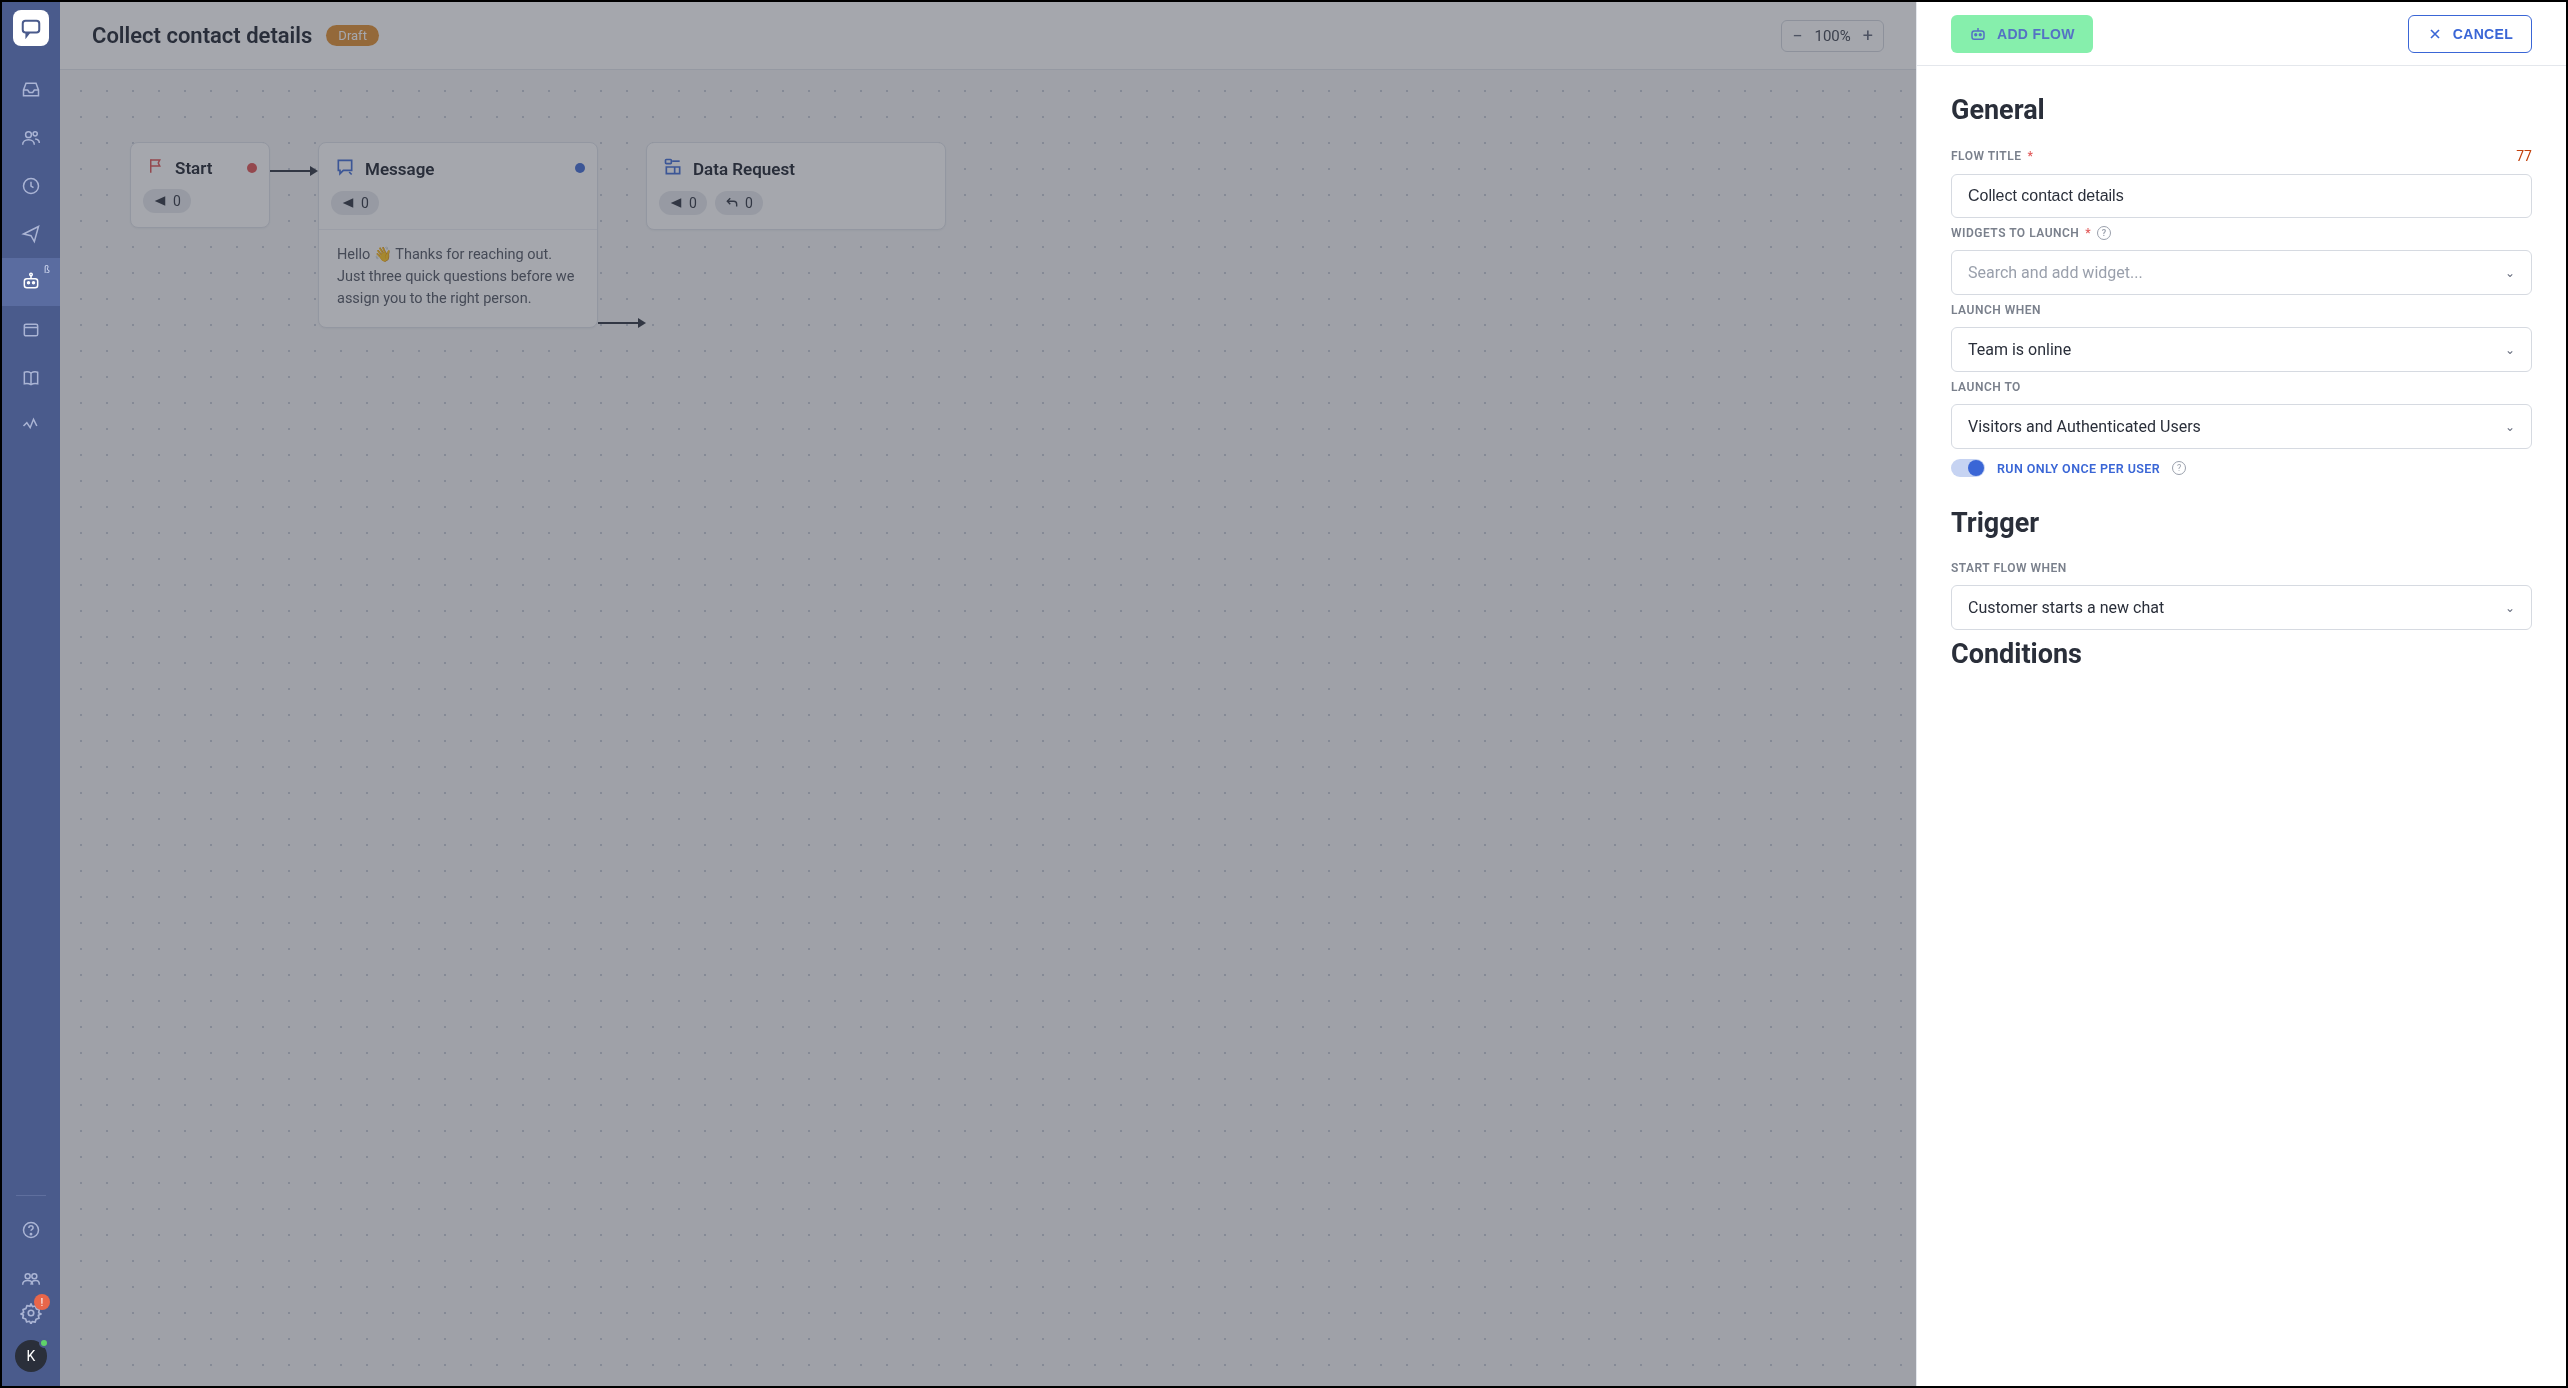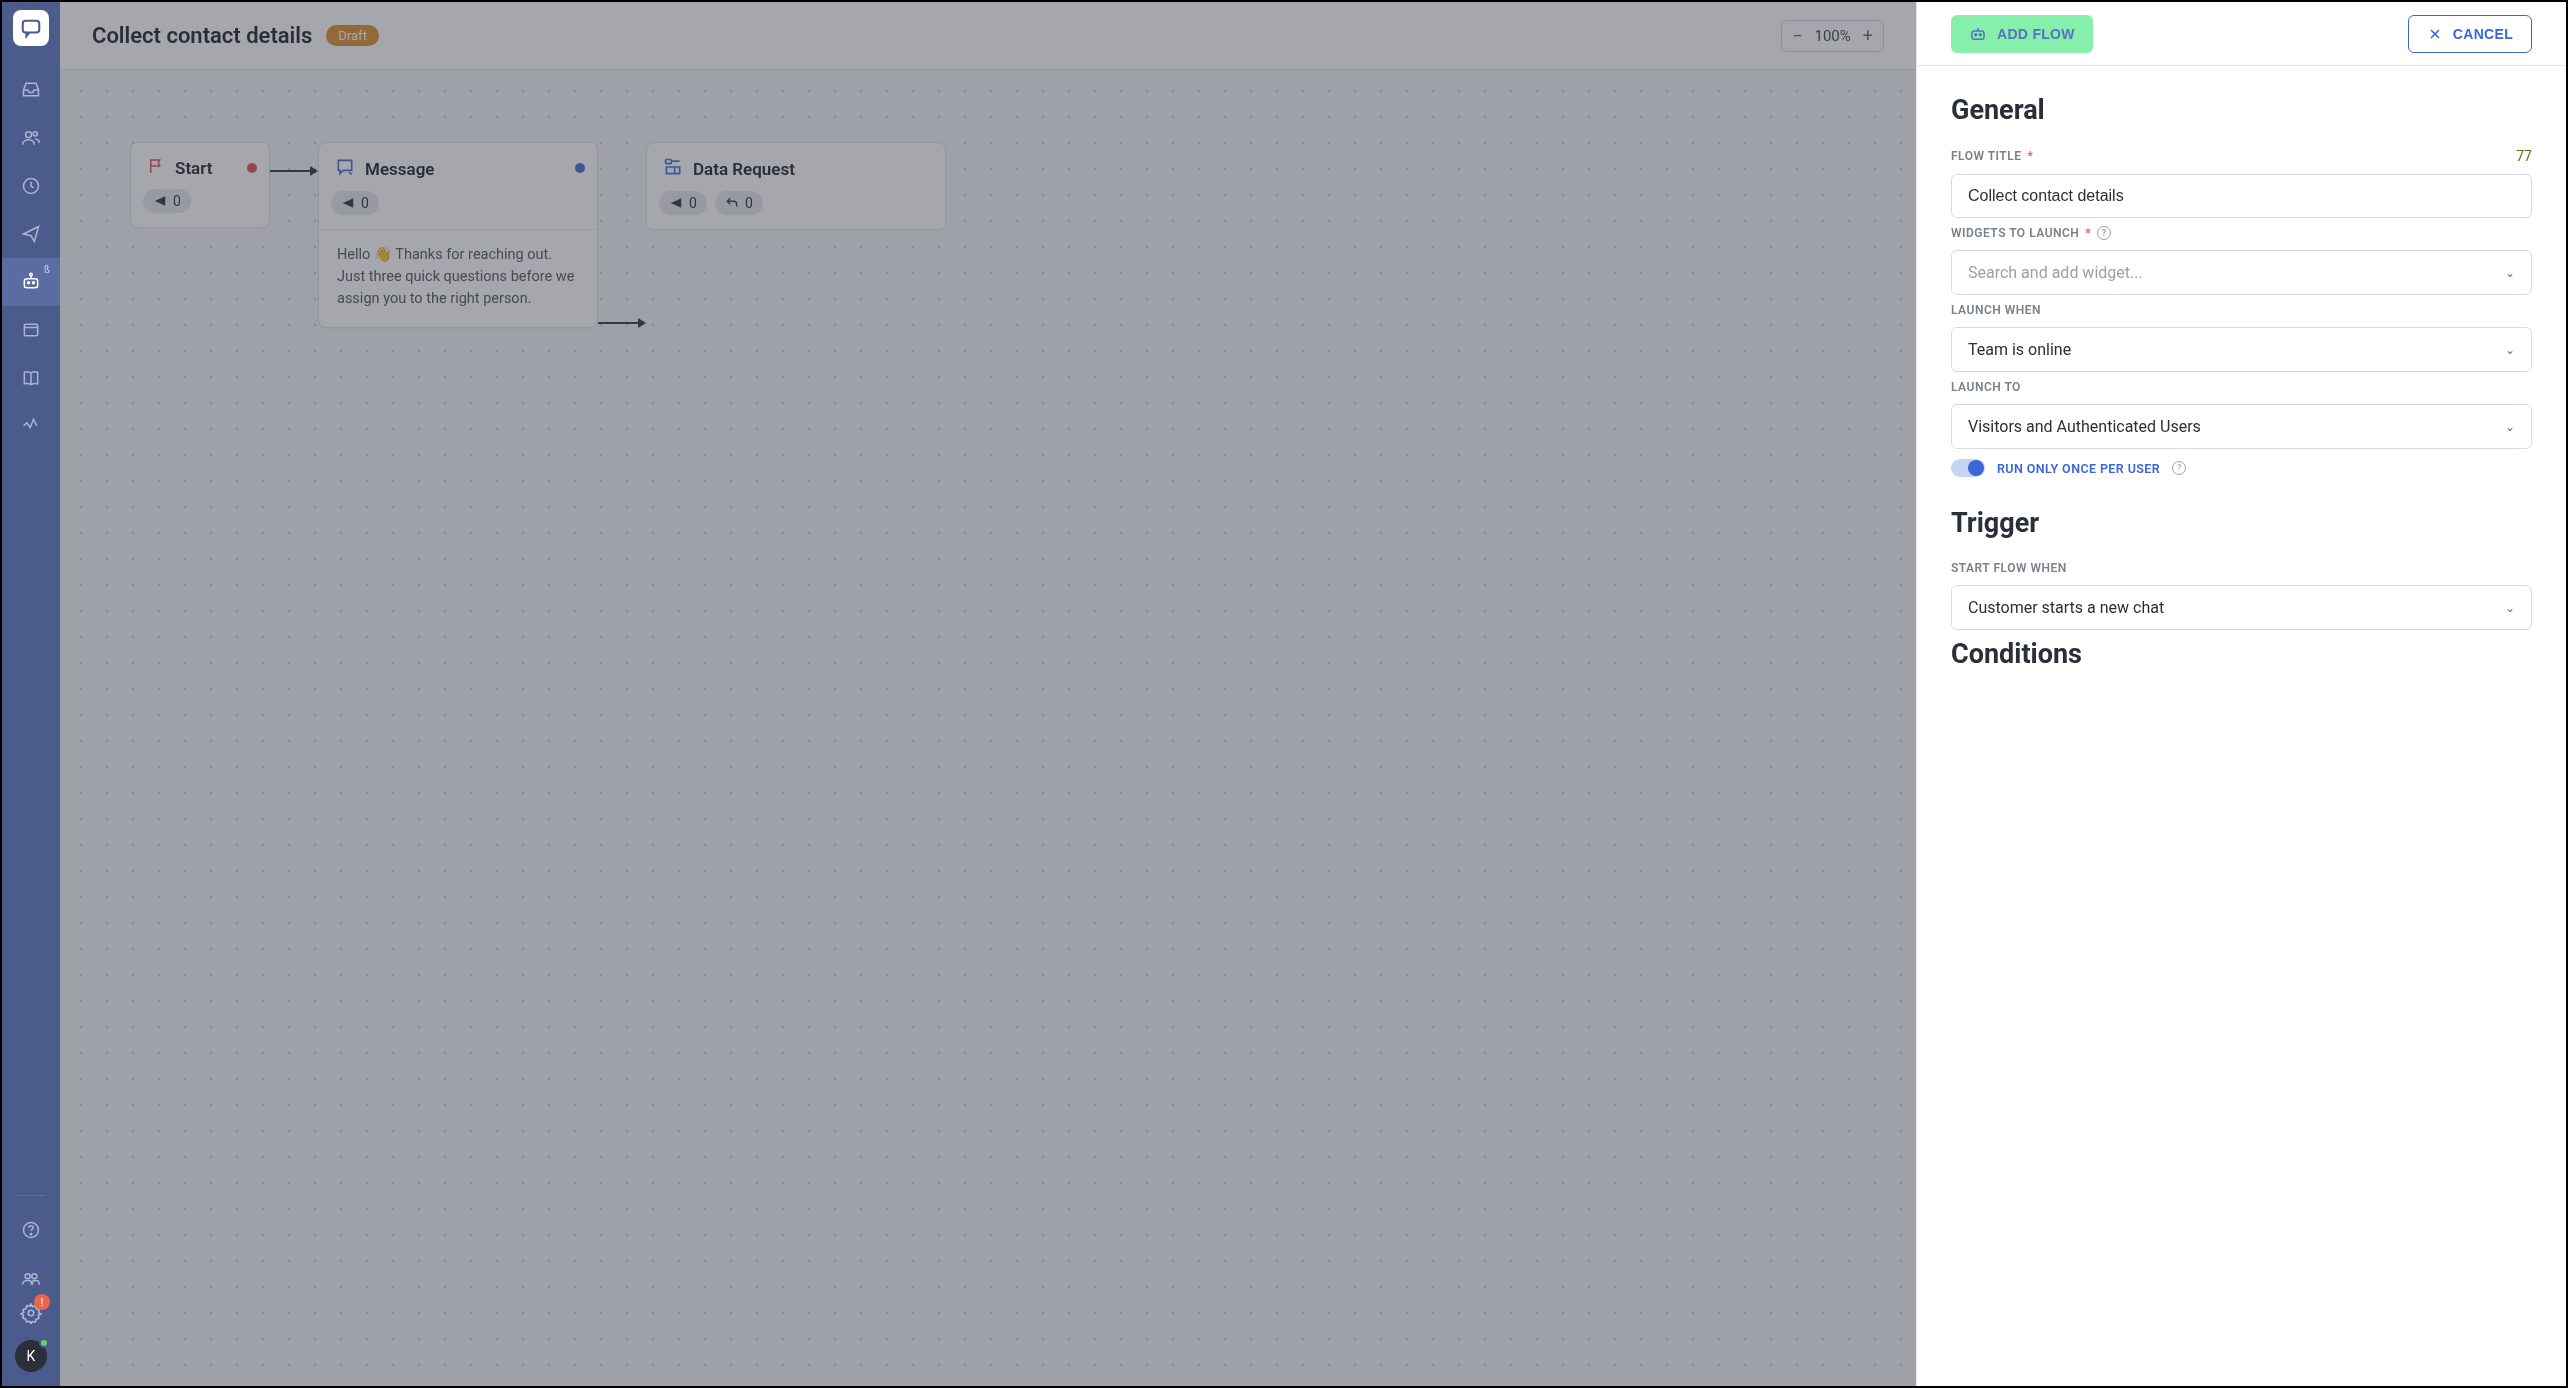--- a/index.html
+++ b/index.html
@@ -127,21 +127,21 @@
 
   .panel-body { flex: 1; overflow-y: auto; padding: 28px 34px 30px; }
   .section-title { font-size: 27px; font-weight: 700; color: #2a2f3a; margin-bottom: 22px; }
   .field { margin-bottom: 8px; }
   .field-label-row { display: flex; justify-content: space-between; align-items: center; margin-bottom: 10px; }
   .field-label {
     font-size: 12px; font-weight: 600; color: #7a808c; letter-spacing: 0.5px;
     display: flex; align-items: center; gap: 6px;
   }
   .req { color: #e25c5c; }
-  .field-count { font-size: 14px; color: #4d7c0f; }
+  .field-count { font-size: 14px; color: #c2410c; }
   .help-icon {
     width: 14px; height: 14px; border: 1.3px solid #9aa0ac; border-radius: 50%;
     display: inline-flex; align-items: center; justify-content: center; font-size: 9px; color: #9aa0ac;
   }
   .input, .select {
     width: 100%; border: 1px solid #d6dae1; border-radius: 6px; padding: 12px 16px;
     font-size: 16px; color: #2a2f3a; background: #fff;
   }
   .input::placeholder { color: #9aa0ac; }
   .select { display: flex; justify-content: space-between; align-items: center; cursor: pointer; }

